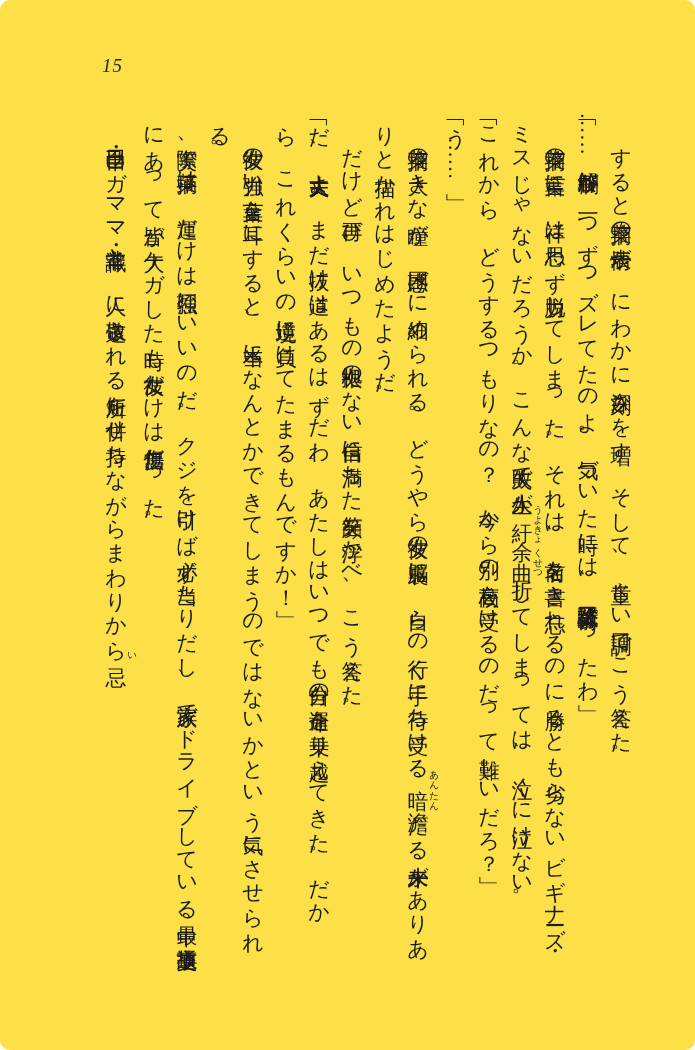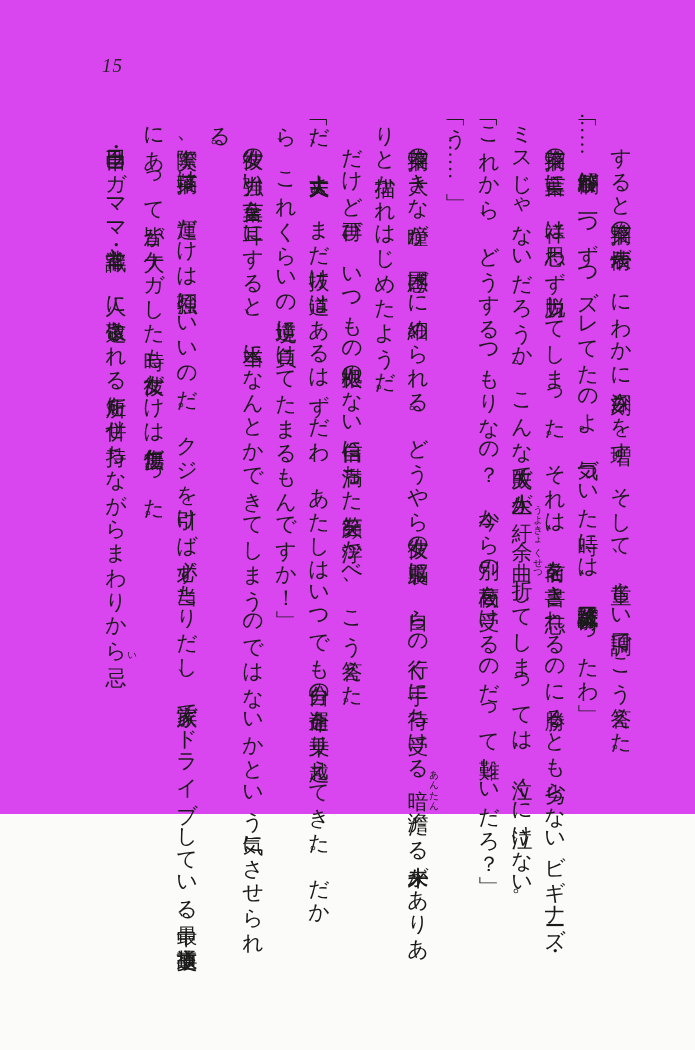--- a/index.html
+++ b/index.html
@@ -9,22 +9,23 @@
   body {
     width: 695px;
     height: 1050px;
     background: #fbfbf9;
     overflow: hidden;
     font-family: "Liberation Serif", "DejaVu Serif", serif;
   }
   .page {
     position: relative;
     width: 695px;
-    height: 814px;
-    background: #d946ef;
+    height: 1050px;
+    background: #fde047;
+    border-radius: 10px;
   }
   .folio {
     position: absolute;
     left: 102px;
     top: 55px;
     font-size: 19px;
     font-style: italic;
     color: #252525;
     letter-spacing: 1px;
   }

